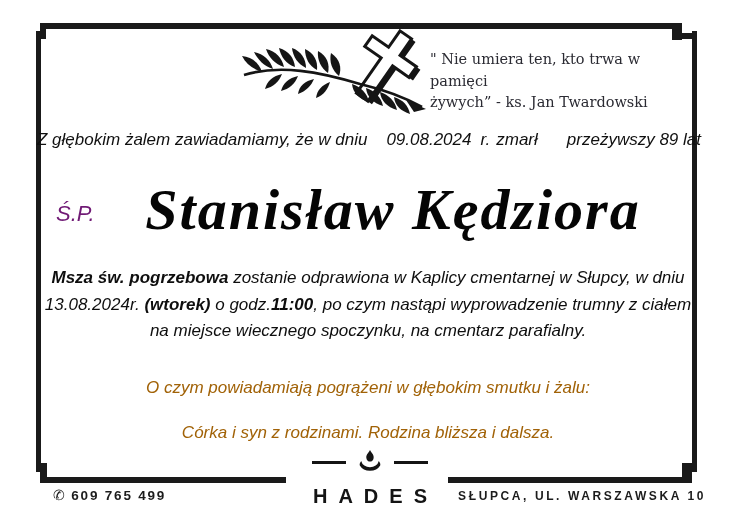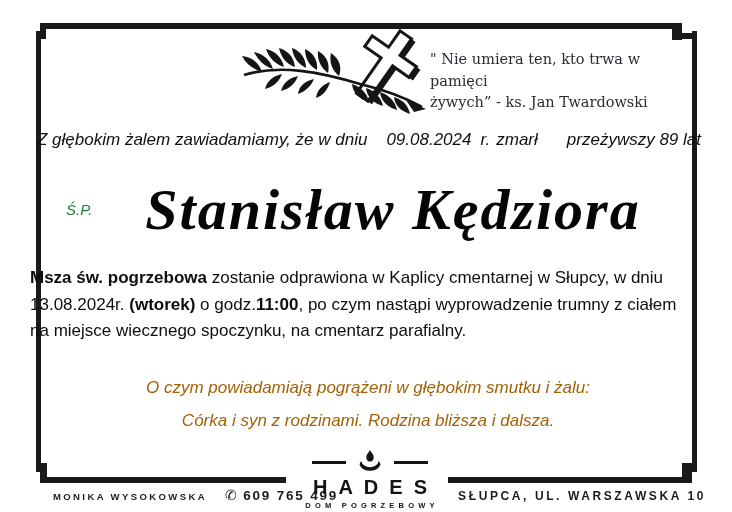--- a/index.html
+++ b/index.html
@@ -8,38 +8,38 @@
   .frame-svg{position:absolute;left:0;top:0;}
   .ornament-svg{position:absolute;left:240px;top:28px;}
   .quote{position:absolute;left:430px;top:49px;width:262px;
          font-family:"DejaVu Serif",serif;font-size:14.5px;line-height:21.5px;color:#2b2b33;}
   .intro{position:absolute;left:28px;right:22px;top:130px;text-align:center;
          font-style:italic;font-size:17px;color:#101010;white-space:nowrap;}
   .sp-date{margin-left:19px;}
   .sp-r{margin-left:9px;}
   .sp-z{margin-left:6px;}
   .sp-age{margin-left:29px;}
-  .sp{position:absolute;left:66px;top:201px;font-style:italic;font-size:15px;color:#15803d;}
+  .sp{position:absolute;left:56px;top:201px;font-style:italic;font-size:22px;color:#701a75;}
   .name{position:absolute;left:82px;right:28px;top:176px;text-align:center;
         font-family:"Liberation Serif",serif;font-style:italic;font-weight:bold;
         font-size:58px;letter-spacing:2px;color:#050505;white-space:nowrap;}
-  .funeral{position:absolute;left:30px;right:26px;top:265px;
-           font-size:17px;line-height:26.5px;color:#0e0e0e;}
+  .funeral{position:absolute;left:30px;right:26px;top:265px;text-align:center;
+           font-style:italic;font-size:17px;line-height:26.5px;color:#0e0e0e;}
   .b{font-weight:bold;}
   .mourn{position:absolute;left:30px;right:26px;top:378px;text-align:center;
          font-style:italic;font-size:17px;color:#a16207;}
-  .m2{margin-top:13px;}
+  .m2{margin-top:25px;}
   .foot-left{position:absolute;left:53px;top:487px;display:flex;align-items:baseline;gap:18px;color:#1c1c1c;}
   .fname{font-size:9.5px;letter-spacing:2.4px;font-weight:bold;}
   .fphone{font-size:13.5px;letter-spacing:1.8px;font-weight:bold;}
   .picon{font-size:14px;font-weight:normal;letter-spacing:1px;}
   .logo{position:absolute;left:297px;top:449px;width:146px;text-align:center;color:#141414;}
   .logo-icons{display:flex;align-items:center;justify-content:center;gap:12px;height:27px;}
   .hline{width:34px;height:2.5px;background:#141414;}
-  .brand{font-size:20px;letter-spacing:11px;padding-left:11px;font-weight:bold;margin-top:0px;}
+  .brand{font-size:20px;letter-spacing:11px;padding-left:11px;font-weight:bold;margin-top:9px;}
   .brand-sub{font-size:7.5px;letter-spacing:4.2px;padding-left:4px;font-weight:bold;margin-top:2px;}
   .foot-right{position:absolute;right:26px;top:489px;font-size:12px;letter-spacing:2.6px;
               font-weight:bold;color:#1c1c1c;white-space:nowrap;}
 </style>
 </head>
 <body>
 
 <div id="page">
 
   <svg class="frame-svg" width="732" height="512" viewBox="0 0 732 512" shape-rendering="crispEdges">
@@ -110,21 +110,20 @@
     <span>13.08.2024r. </span><span class="b">(wtorek)</span><span> o godz.</span><span class="b">11:00</span><span>, po czym nastąpi wyprowadzenie trumny z ciałem</span><br>
     <span>na miejsce wiecznego spoczynku, na cmentarz parafialny.</span>
   </div>
 
   <div class="mourn">
     <div>O czym powiadamiają  pogrążeni w głębokim smutku i żalu:</div>
     <div class="m2">Córka i syn z rodzinami. Rodzina bliższa i dalsza.</div>
   </div>
 
   <div class="foot-left">
-    <span class="fname">MONIKA WYSOKOWSKA</span>
     <span class="fphone"><span class="picon">✆</span> <span>609 765 499</span></span>
   </div>
 
   <div class="logo">
     <div class="logo-icons">
       <span class="hline"></span>
       <svg width="24" height="27" viewBox="0 0 24 27">
         <path d="M12,1 C 13.8,4.4 16.2,5.8 15.6,9.2 C 15.2,11.4 13.8,12.6 12,12.6 C 10.2,12.6 8.8,11.4 8.4,9.2 C 7.8,5.8 10.2,4.4 12,1 Z" fill="#141414"></path>
         <path d="M3.2,12 a 9,8 0 0 0 17.6,0 c 1.2,1.8 1.8,3 1.4,4.4 a 11.5,10 0 0 1 -20.4,0 c -0.4,-1.4 0.2,-2.6 1.4,-4.4 z" fill="#141414"></path>
       </svg>

